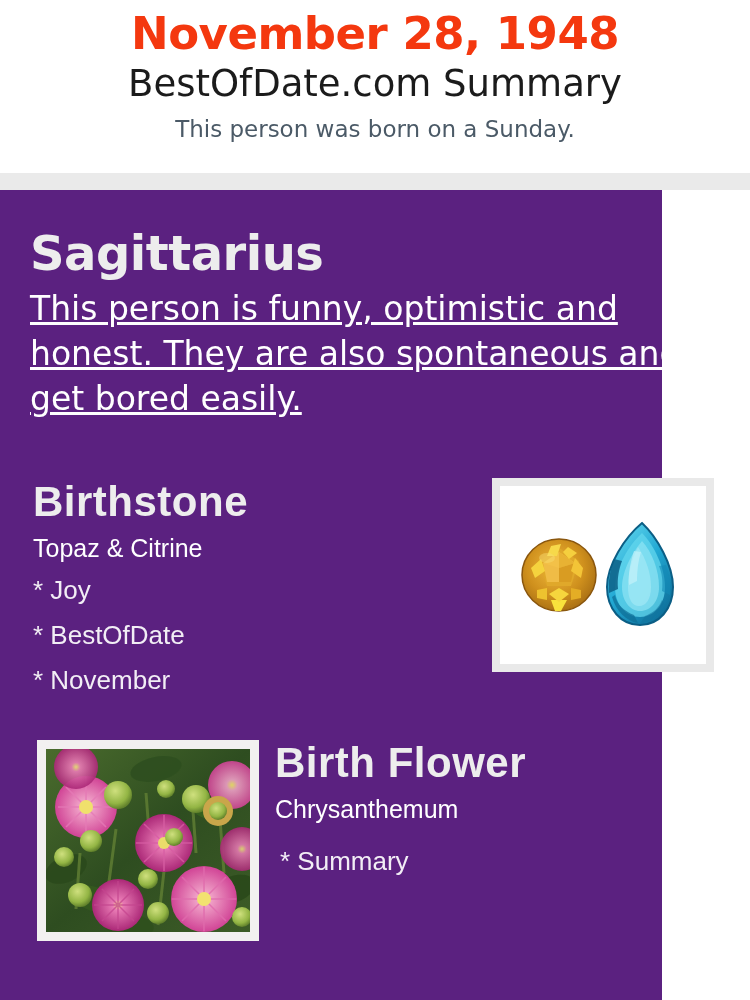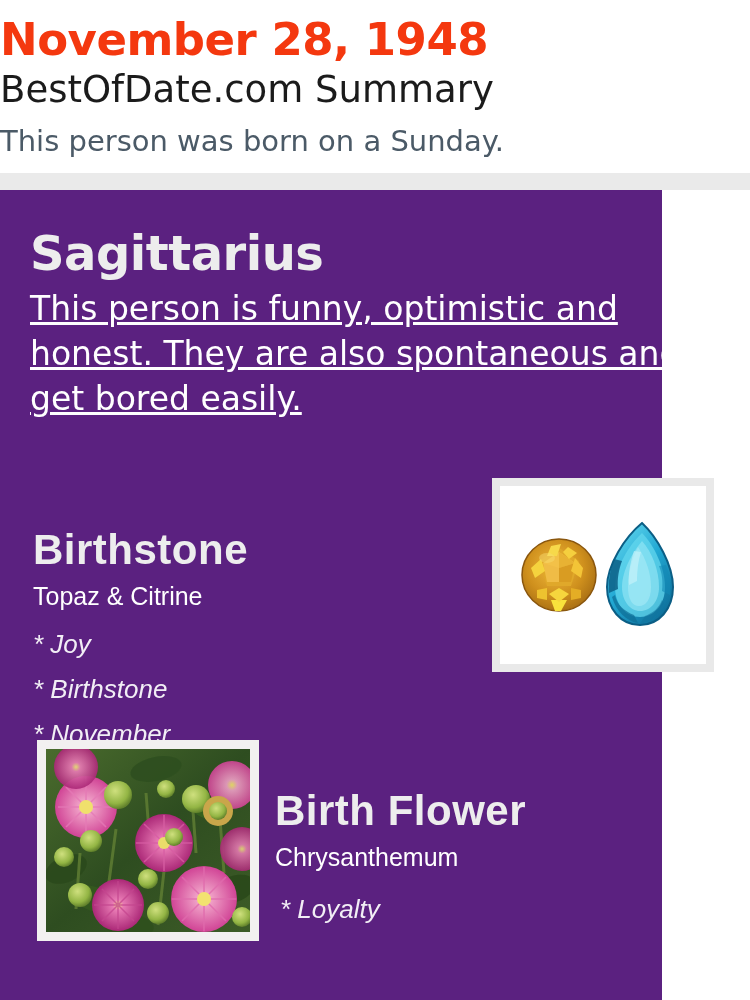--- a/index.html
+++ b/index.html
@@ -22,23 +22,23 @@
   }
 
   
   .header {
     position: absolute;
     left: 0;
     top: 0;
     width: 750px;
     height: 173px;
     background: #ffffff;
-    text-align: left;
+    text-align: center;
     box-sizing: border-box;
-    padding-top: 12px;
+    padding-top: 6px;
   }
   .header-date {
     font-family: "DejaVu Sans", sans-serif;
     font-size: 45px;
     font-weight: bold;
     color: #f4380f;
     line-height: 56px;
     letter-spacing: -0.5px;
     white-space: nowrap;
   }
@@ -46,25 +46,25 @@
     font-family: "DejaVu Sans", sans-serif;
     font-size: 37px;
     font-weight: normal;
     color: #1b1b1b;
     line-height: 36px;
     margin-top: 4px;
     white-space: nowrap;
   }
   .header-dayline {
     font-family: "DejaVu Sans", sans-serif;
-    font-size: 29px;
+    font-size: 23px;
     font-weight: normal;
     color: #4b5a67;
     line-height: 30px;
-    margin-top: 18px;
+    margin-top: 12px;
     white-space: nowrap;
   }
   .header-rule {
     position: absolute;
     left: 0;
     top: 173px;
     width: 750px;
     height: 17px;
     background: #eaeaea;
   }
@@ -112,35 +112,33 @@
     top: 287px;
     width: 430px;
   }
   .section-heading {
     font-family: "Liberation Sans", sans-serif;
     font-size: 42px;
     font-weight: bold;
     color: #ededed;
     line-height: 50px;
     letter-spacing: 0.5px;
-    margin-top: 48px;
   }
   .section-sub {
     font-family: "Liberation Sans", sans-serif;
     font-size: 25px;
     font-weight: normal;
     color: #ffffff;
     line-height: 40px;
     margin-top: 1px;
   }
   .trait-list {
     list-style: none;
-    margin: 6px 0 0 0;
+    margin: 0 0 0 0;
     padding: 0;
-    font-style: italic;
   }
   .trait-list li {
     font-family: "Liberation Sans", sans-serif;
     font-size: 26px;
     color: #f2eef5;
     line-height: 45px;
     white-space: nowrap;
   }
 
   .stone-card {
@@ -227,21 +225,21 @@
     <div class="zodiac">
       <div class="zodiac-name">Sagittarius</div>
       <div class="zodiac-desc">This person is funny, optimistic and honest. They are also spontaneous and get bored easily.</div>
     </div>
 
     <div class="stone-block">
       <div class="section-heading">Birthstone</div>
       <div class="section-sub">Topaz &amp; Citrine</div>
       <ul class="trait-list">
         <li>* Joy</li>
-        <li>* Birthstone</li>
+        <li>* BestOfDate</li>
         <li>* November</li>
       </ul>
     </div>
 
     <div class="stone-card">
       <div class="stone-card-inner">
 
         <svg class="gem-citrine" viewBox="0 0 76 74">
           <defs>
             <radialGradient id="citBody" cx="45%" cy="40%" r="70%">
@@ -389,18 +387,18 @@
             <circle cx="196" cy="168" r="10" fill="url(#budG)"></circle>
           </g>
         </svg>
       </div>
     </div>
 
     <div class="flower-block">
       <div class="section-heading">Birth Flower</div>
       <div class="section-sub">Chrysanthemum</div>
       <ul class="trait-list">
-        <li>* Loyalty</li>
+        <li>* Summary</li>
       </ul>
     </div>
 
   </div>
 </div>
 
 </body></html>

